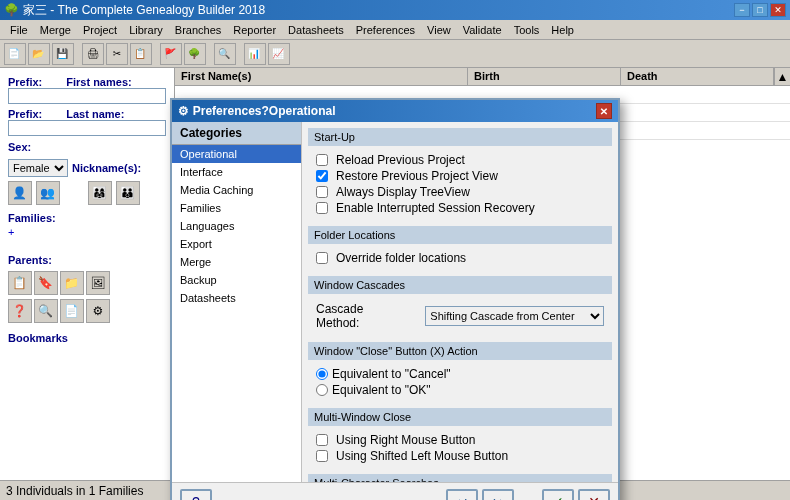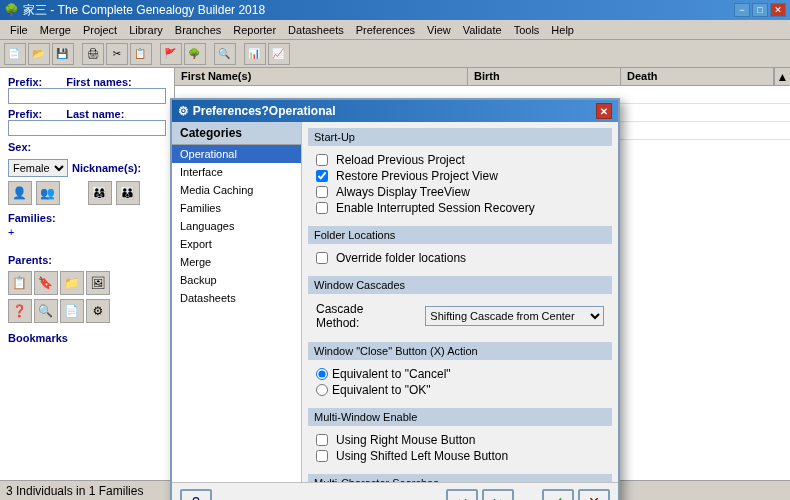--- a/index.html
+++ b/index.html
@@ -542,21 +542,21 @@
                 <label>Equivalent to "Cancel"</label>
               </div>
               <div class="radio-row">
                 <input type="radio" name="close_action" style="">
                 <label>Equivalent to "OK"</label>
               </div>
             </div>
           </div>
 
           <div class="settings-section">
-            <div class="section-header">Multi-Window Enable</div>
+            <div class="section-header">Multi-Window Close</div>
             <div class="section-content">
               <div class="checkbox-row">
                 <input type="checkbox" style="">
                 <label>Using Right Mouse Button</label>
               </div>
               <div class="checkbox-row">
                 <input type="checkbox" style="">
                 <label>Using Shifted Left Mouse Button</label>
               </div>
             </div>

